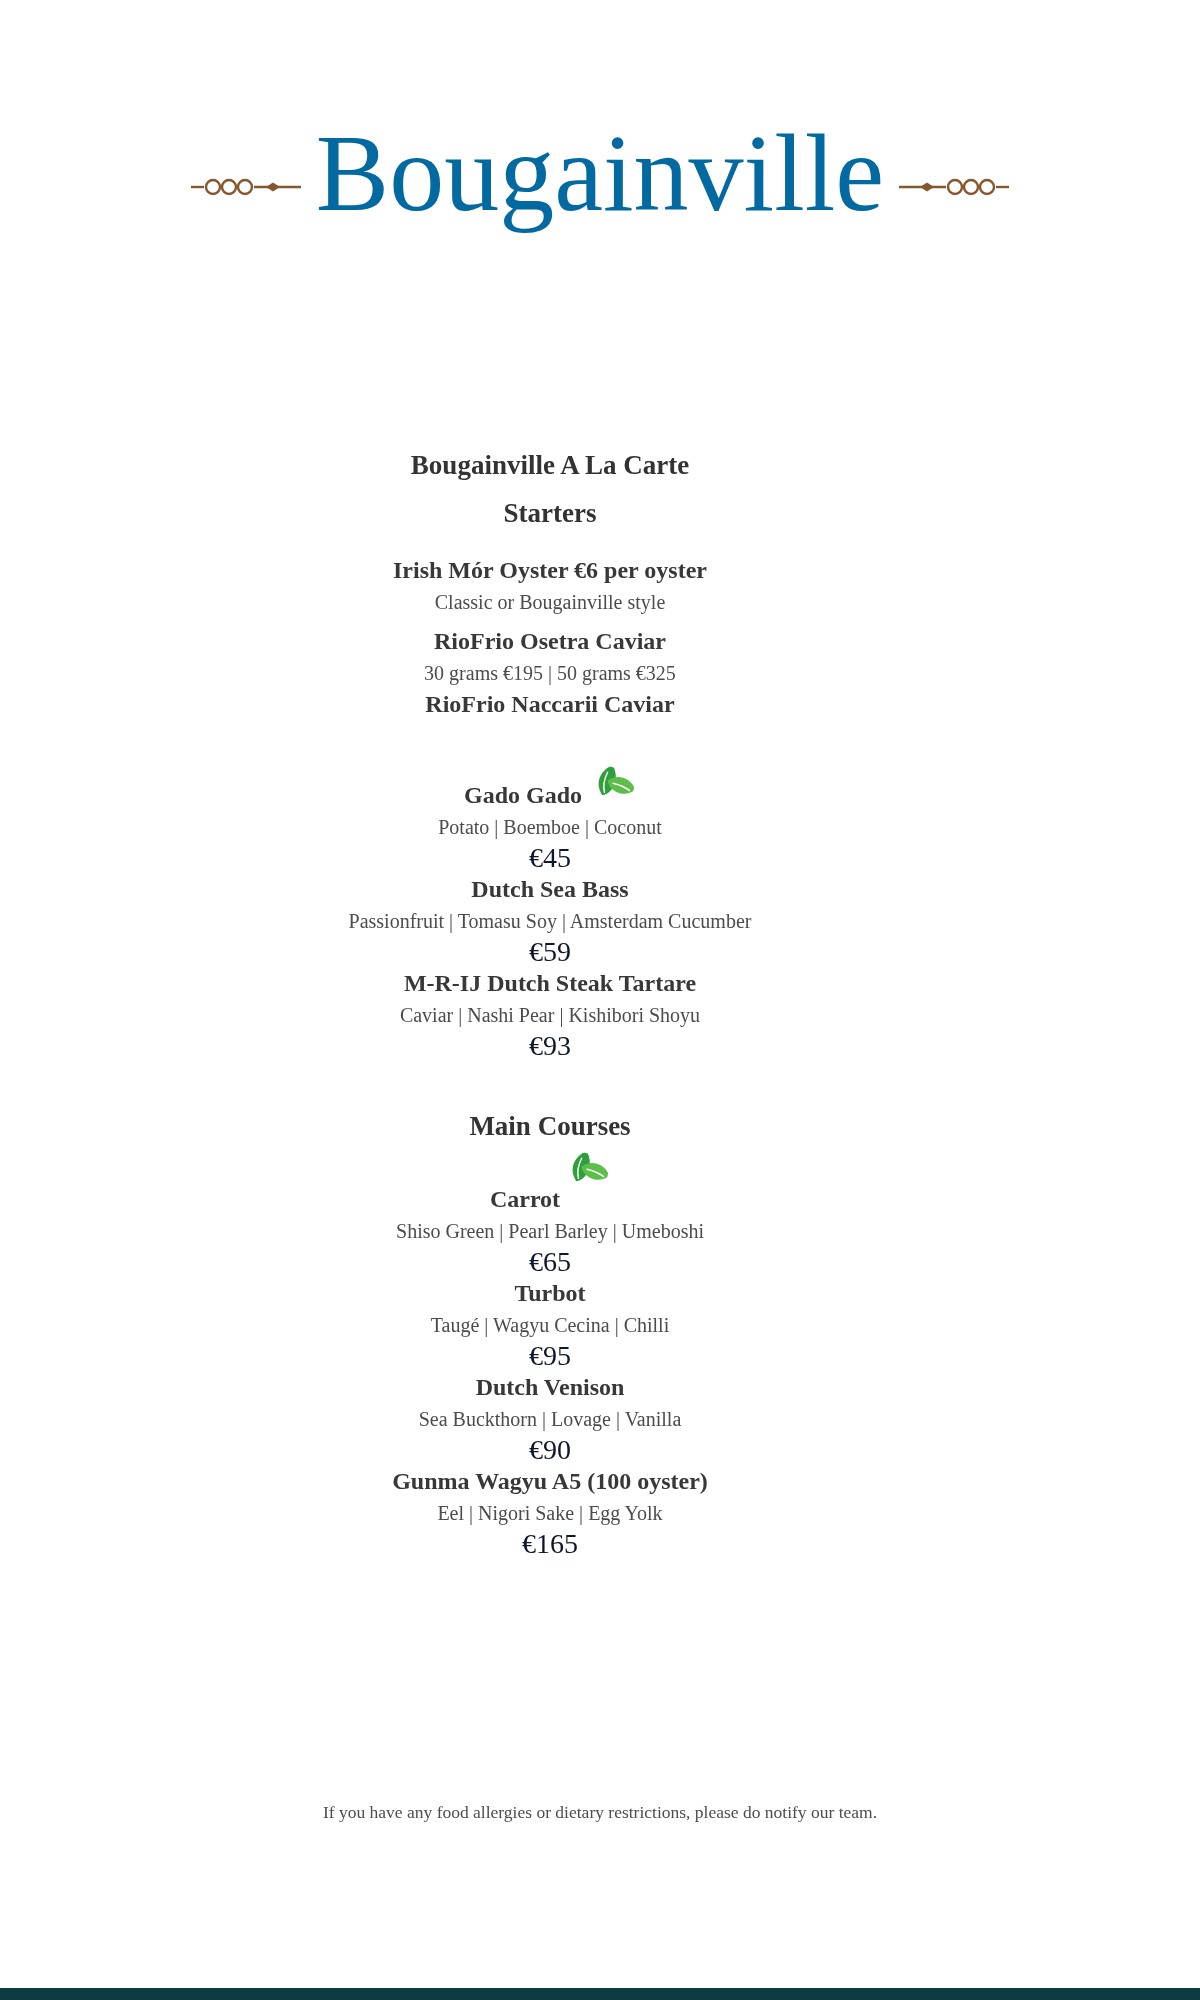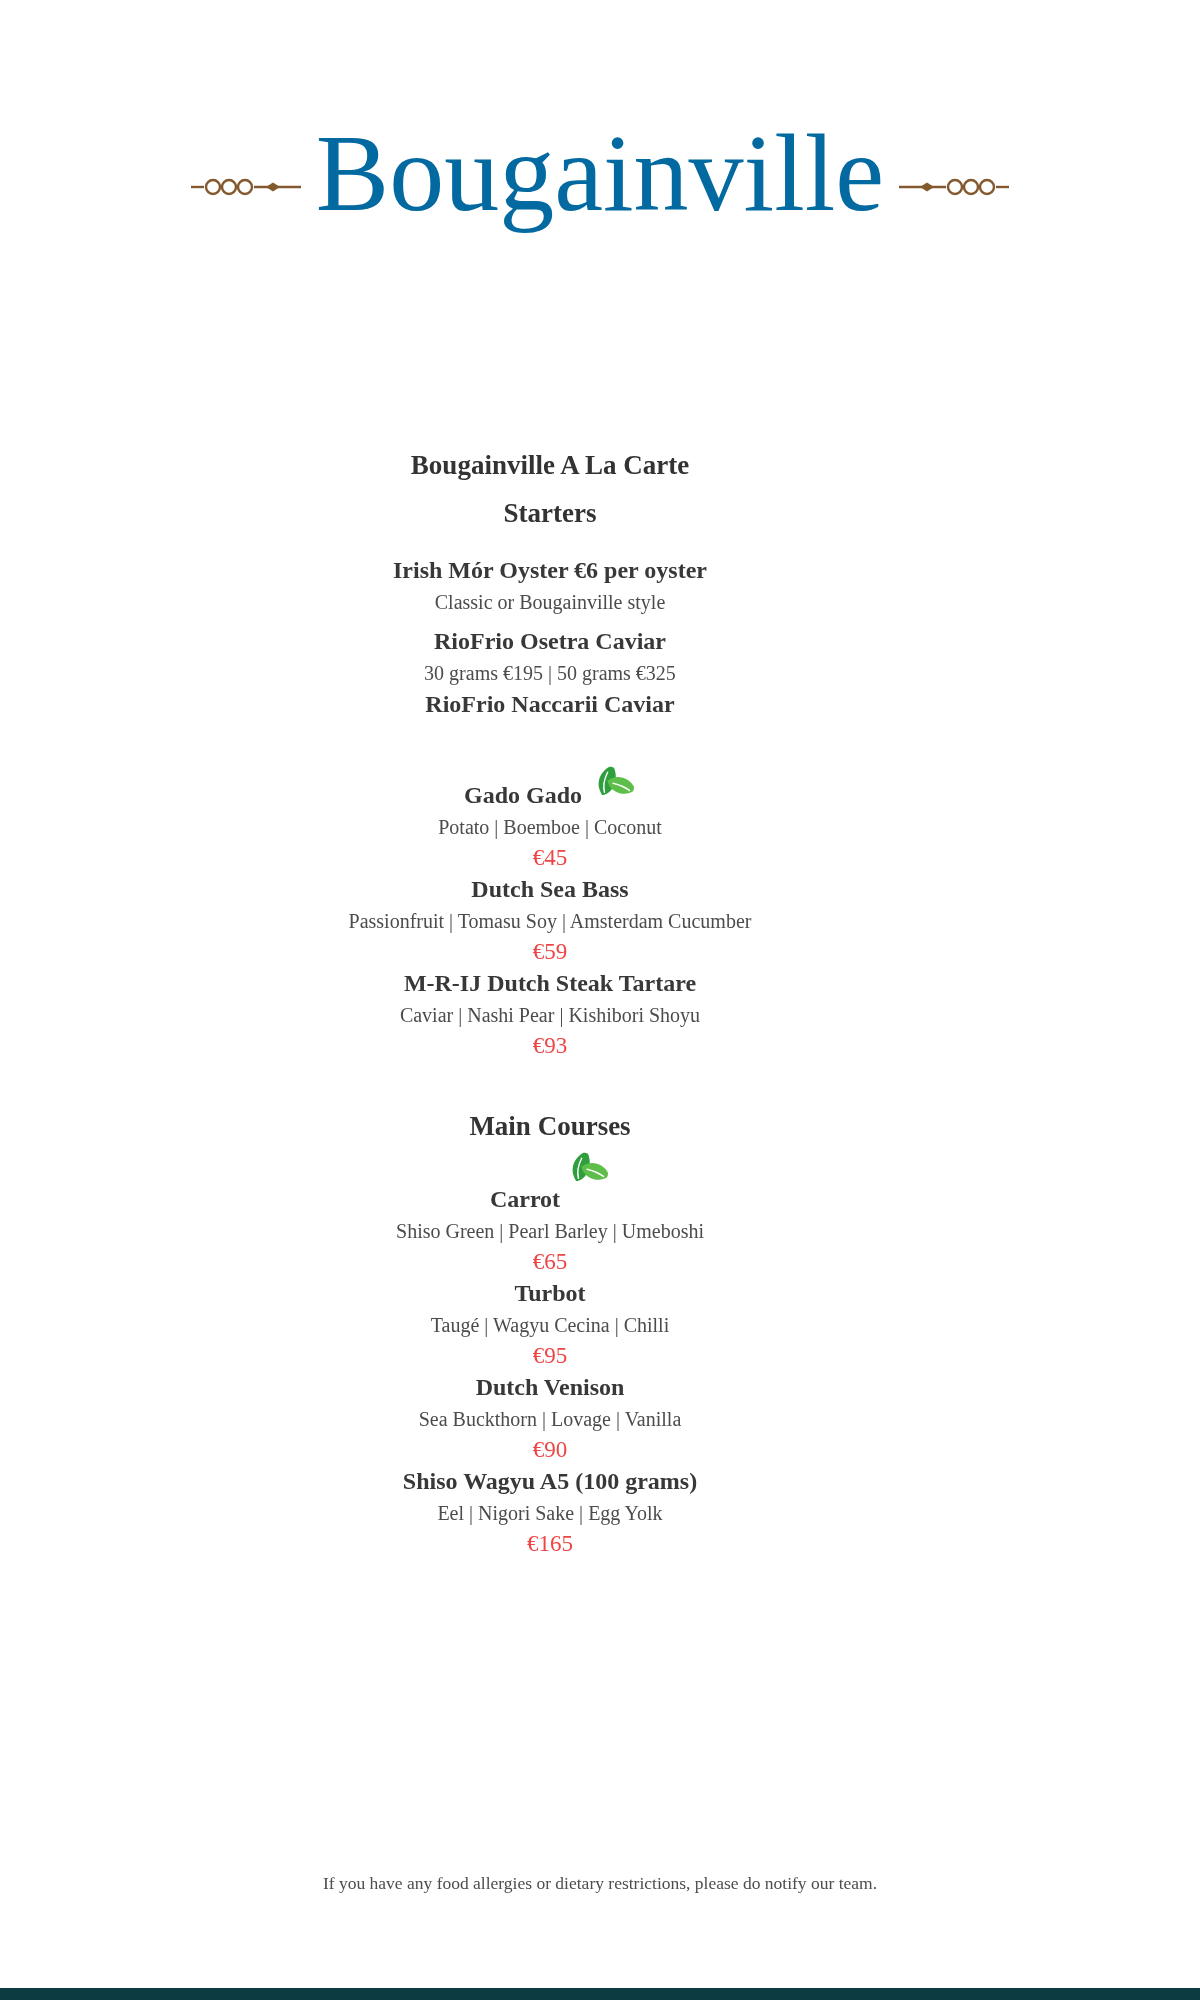--- a/index.html
+++ b/index.html
@@ -29,29 +29,29 @@
     position:absolute;top:446px;left:0;width:1100px;
     text-align:center;color:#383838;
   }
   .menu-title{font-size:27px;font-weight:700;line-height:38px;color:#333333;}
   .menu-section + .menu-section{margin-top:48px;}
   .section-heading{font-size:27px;font-weight:700;line-height:34px;margin:12px 0 24px 0;color:#333333;}
   .group + .group{margin-top:8px;}
   .group.big-gap{margin-top:42px;}
   .item-name{font-size:24px;font-weight:700;line-height:33px;color:#383838;white-space:nowrap;}
   .item-desc{font-size:20px;font-weight:400;line-height:30px;color:#4c4c4c;}
-  .item-price{font-size:23px;font-weight:400;line-height:31px;color:#ef4444;}
+  .item-price{font-size:28px;font-weight:400;line-height:31px;color:#0f172a;}
   .leaf{display:inline-block;margin-left:10px;position:relative;}
   .leaf.inline{top:2px;}
   .leaf.raised{top:-16px;margin-left:6px;}
   .leaf svg{display:block;}
 
   
   .allergy-note{
-    position:absolute;top:1870px;left:0;width:1200px;
+    position:absolute;top:1799px;left:0;width:1200px;
     text-align:center;font-size:17.5px;line-height:26px;color:#4d4d4d;
   }
   .bottom-bar{
     position:absolute;left:0;right:0;bottom:0;height:12px;
     background:#0d3b42;
   }
 </style>
 </head>
 <body>
 
@@ -147,21 +147,21 @@
             <div class="item-name"><span>Turbot</span></div>
             <div class="item-desc">Taugé | Wagyu Cecina | Chilli</div>
             <div class="item-price">€95</div>
           </div>
           <div class="item">
             <div class="item-name"><span>Dutch Venison</span></div>
             <div class="item-desc">Sea Buckthorn | Lovage | Vanilla</div>
             <div class="item-price">€90</div>
           </div>
           <div class="item">
-            <div class="item-name"><span>Shiso Wagyu A5 (100 grams)</span></div>
+            <div class="item-name"><span>Gunma Wagyu A5 (100 oyster)</span></div>
             <div class="item-desc">Eel | Nigori Sake | Egg Yolk</div>
             <div class="item-price">€165</div>
           </div>
         </div>
       </div>
     </div>
 </div>
 
 <div class="allergy-note">If you have any food allergies or dietary restrictions, please do notify our team.</div>
 

